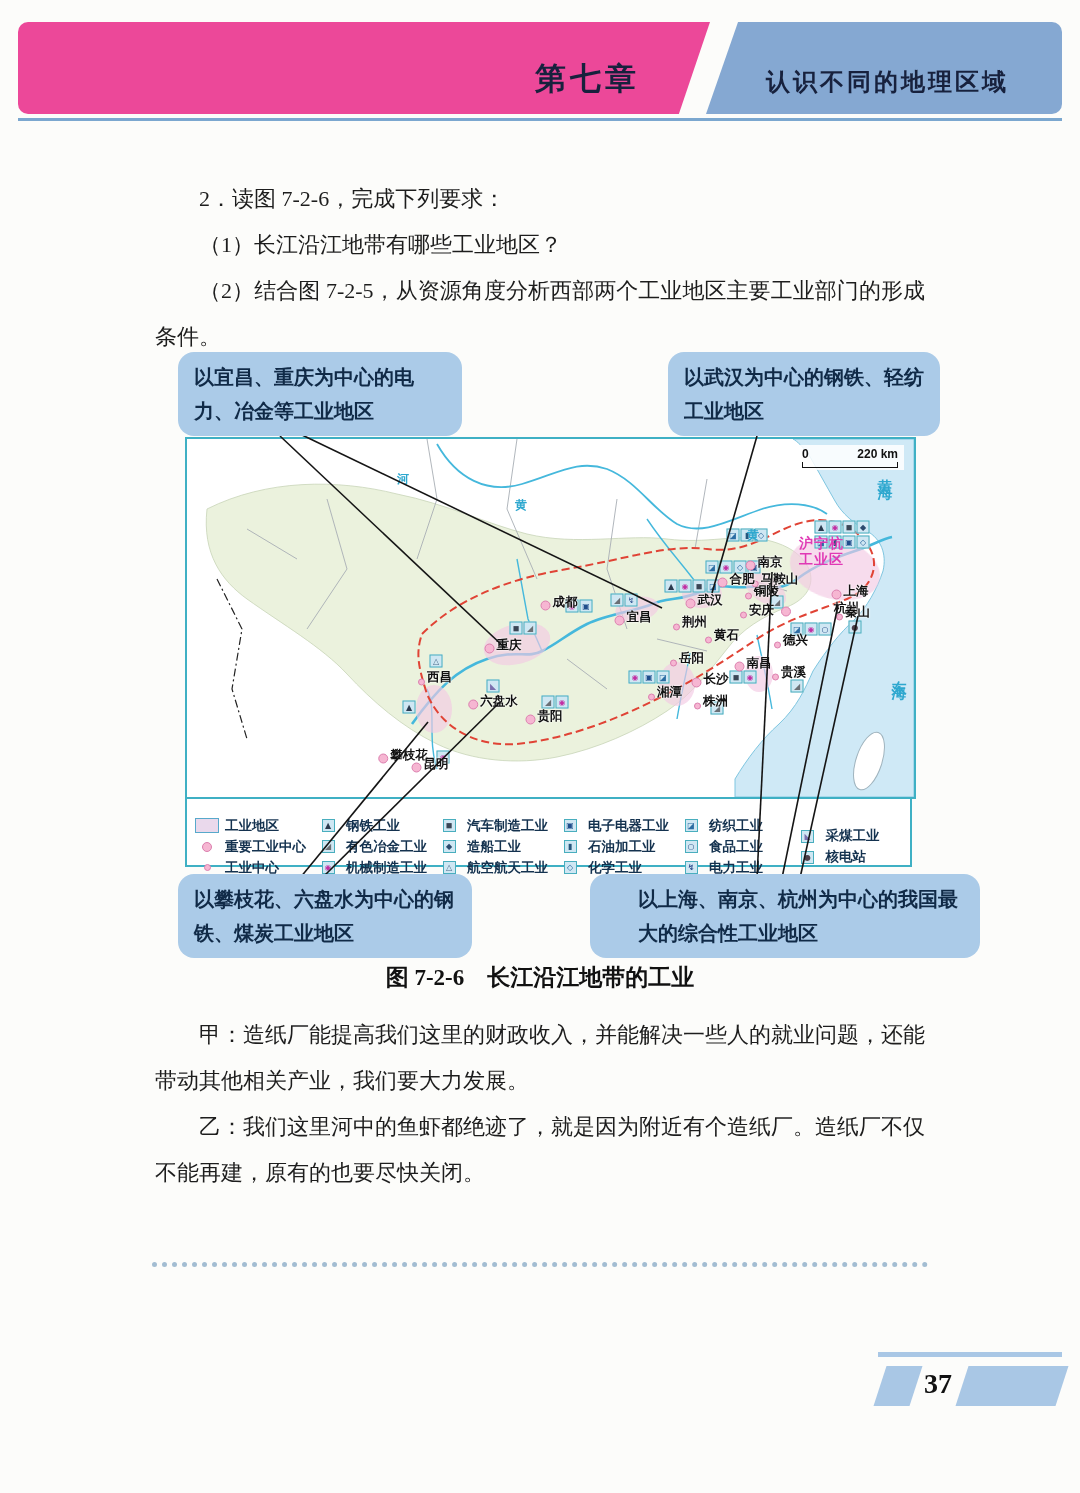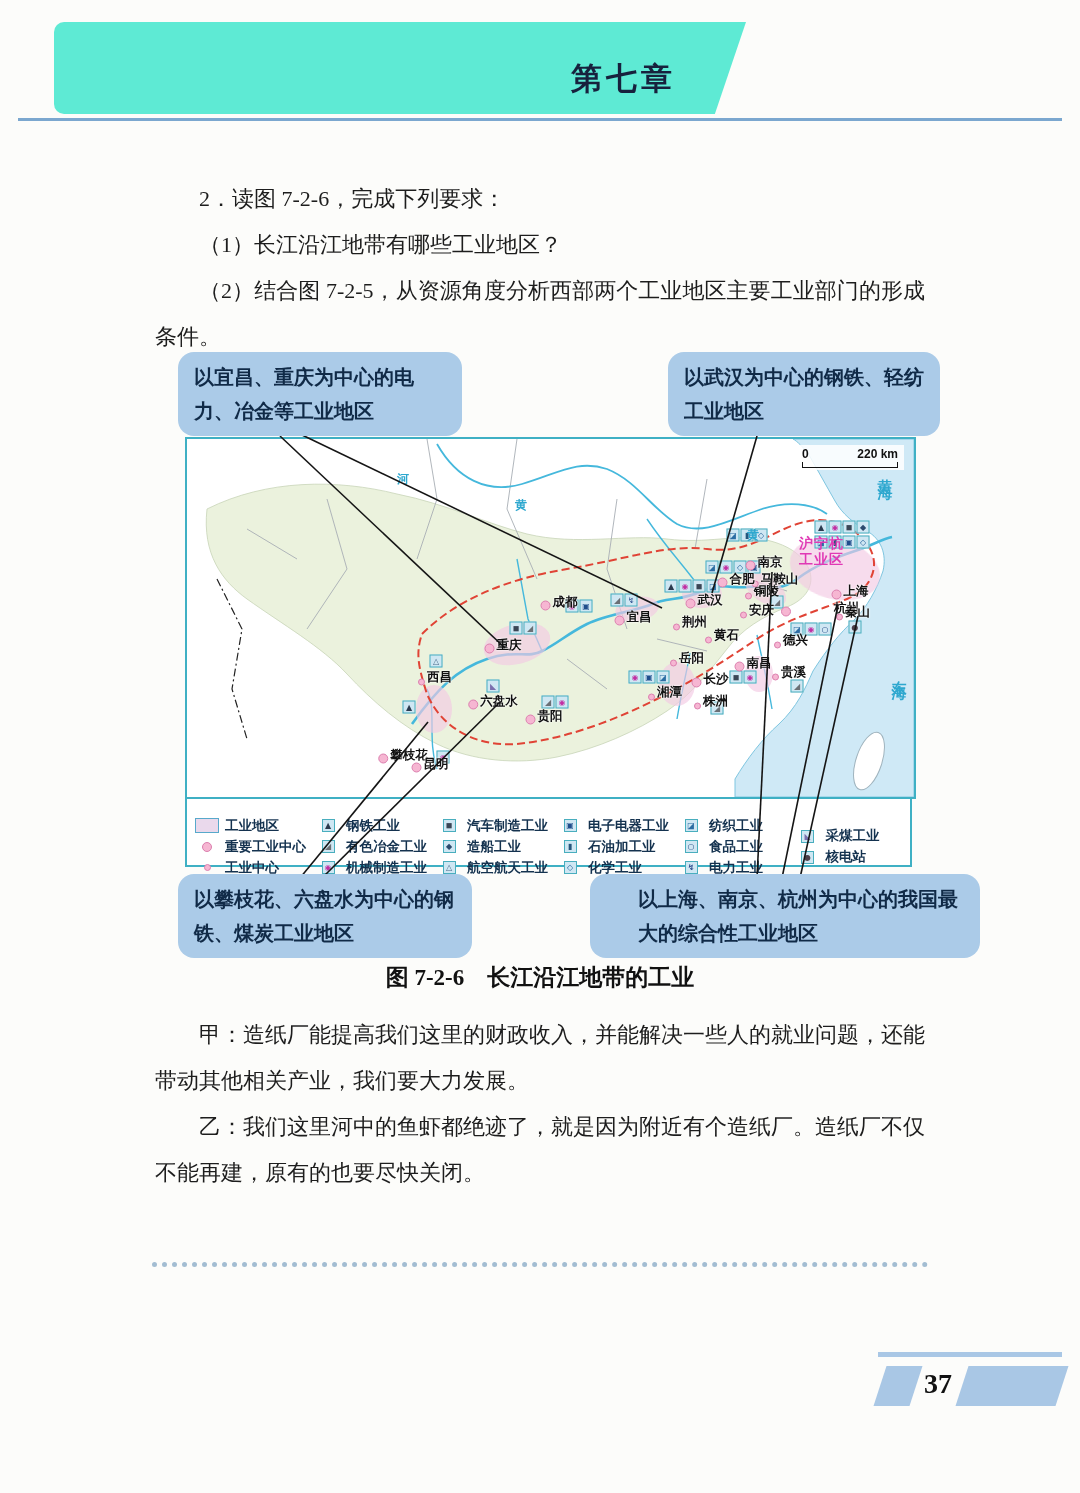--- a/index.html
+++ b/index.html
@@ -1,22 +1,22 @@
 <!DOCTYPE html>
 <html><head>
 <meta charset="utf-8">
 <style>
   html,body{margin:0;padding:0;}
   body{background:#e8e8e8;}
   .page{position:relative;width:1080px;height:1493px;background:#fcfcfa;margin:0 auto;overflow:hidden;
         font-family:"Liberation Serif",serif;color:#222;}
   
   .hdr-band{position:absolute;top:22px;left:18px;width:1044px;height:92px;}
-  .hdr-left{position:absolute;left:0;top:0;width:692px;height:100%;background:#5eead4;
-            border-radius:10px 0 0 10px;clip-path:polygon(0 0,100% 0,95.5% 100%,0 100%);margin-left:36px;}
+  .hdr-left{position:absolute;left:0;top:0;width:692px;height:100%;background:#ec4899;
+            border-radius:10px 0 0 10px;clip-path:polygon(0 0,100% 0,95.5% 100%,0 100%);}
   .hdr-right{position:absolute;left:688px;top:0;width:356px;height:100%;background:#85a8d2;
              border-radius:0 10px 10px 0;clip-path:polygon(9% 0,100% 0,100% 100%,0 100%);}
   .hdr-chapter{position:absolute;right:70px;bottom:14px;font-family:"Liberation Sans",sans-serif;
                font-weight:bold;font-size:31px;color:#17213d;letter-spacing:4px;}
   .hdr-title{position:absolute;left:60px;bottom:16px;font-family:"Liberation Sans",sans-serif;
              font-weight:bold;font-size:24px;color:#17213d;letter-spacing:3px;white-space:nowrap;}
   .hdr-rule{position:absolute;top:118px;left:18px;width:1044px;height:3px;background:#7ba7cf;}
   
   .txt{position:absolute;left:155px;width:770px;font-size:22px;line-height:46px;text-align:justify;color:#1d1d1d;}
   .txt p{margin:0;text-indent:2em;}
@@ -73,20 +73,23 @@
 </style>
 </head>
 <body>
 
 <div class="page">
 
   <div class="hdr-band">
     <div class="hdr-left">
       <div class="hdr-chapter">第七章</div>
     </div>
+    <div class="hdr-right">
+      <div class="hdr-title">认识不同的地理区域</div>
+    </div>
   </div>
   <div class="hdr-rule"></div>
 
   <div class="txt" style="top:176px;">
     <p>2．读图 7-2-6，完成下列要求：</p>
     <p>（1）长江沿江地带有哪些工业地区？</p>
     <p>（2）结合图 7-2-5，从资源角度分析西部两个工业地区主要工业部门的形成条件。</p>
   </div>
 
   <div class="figure">

